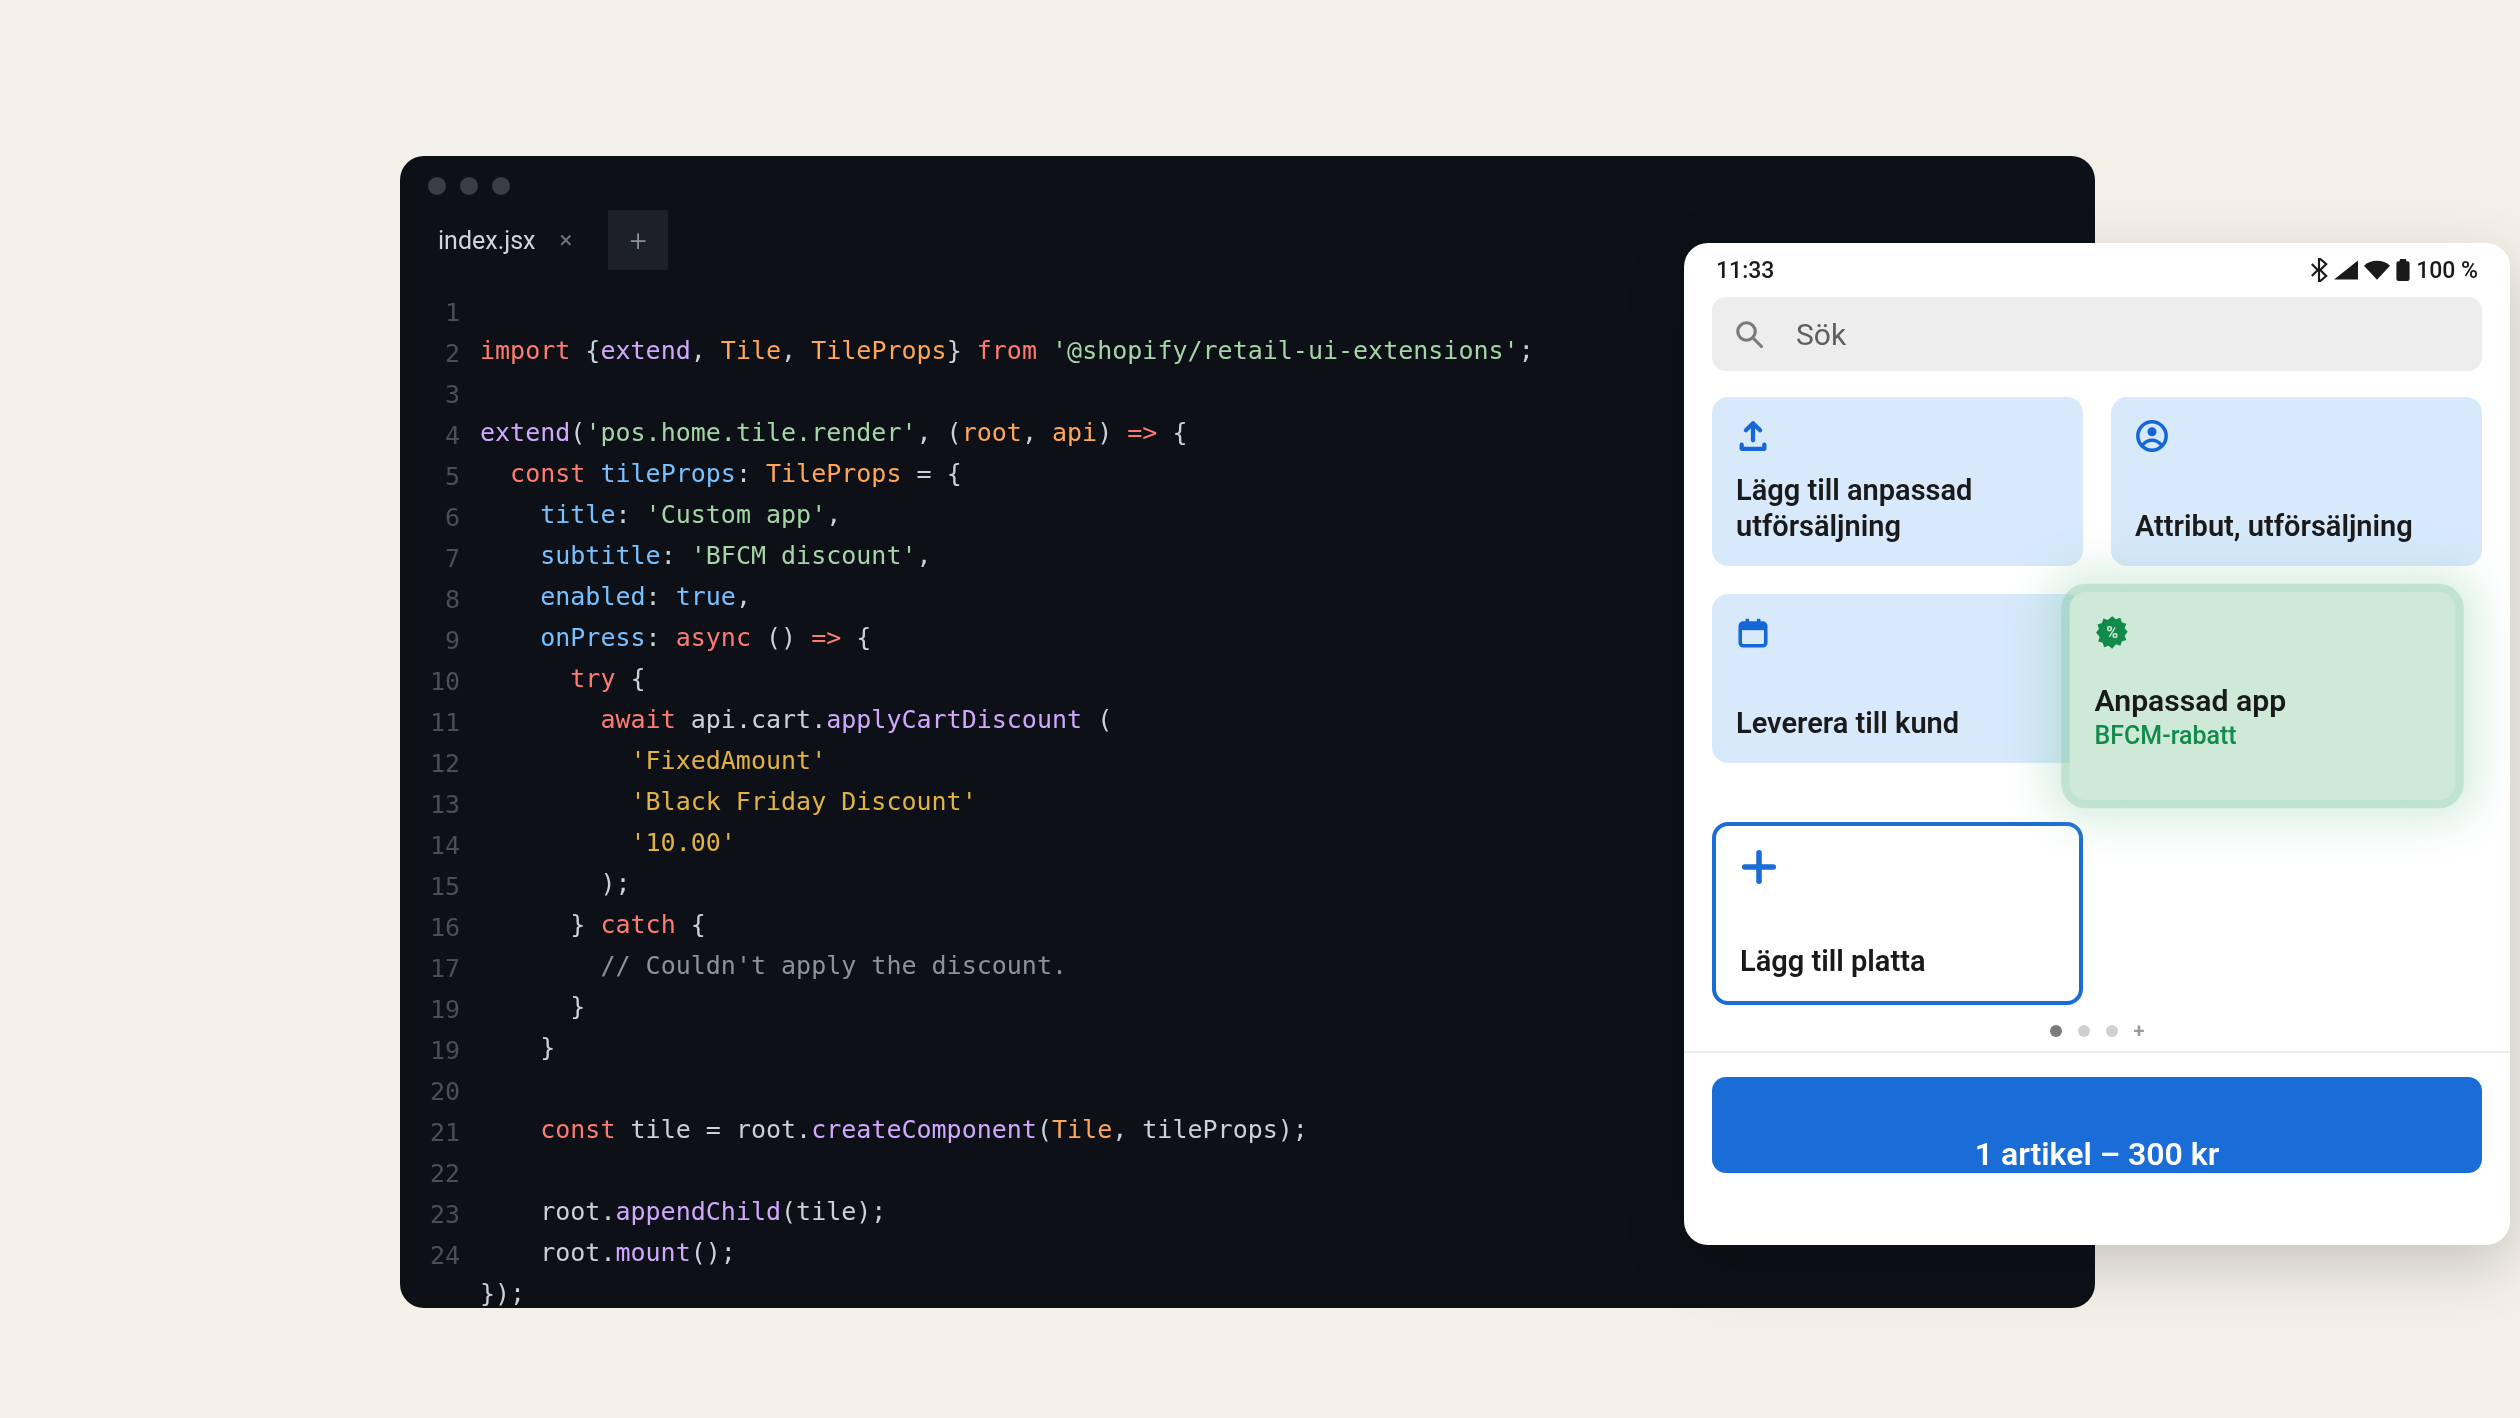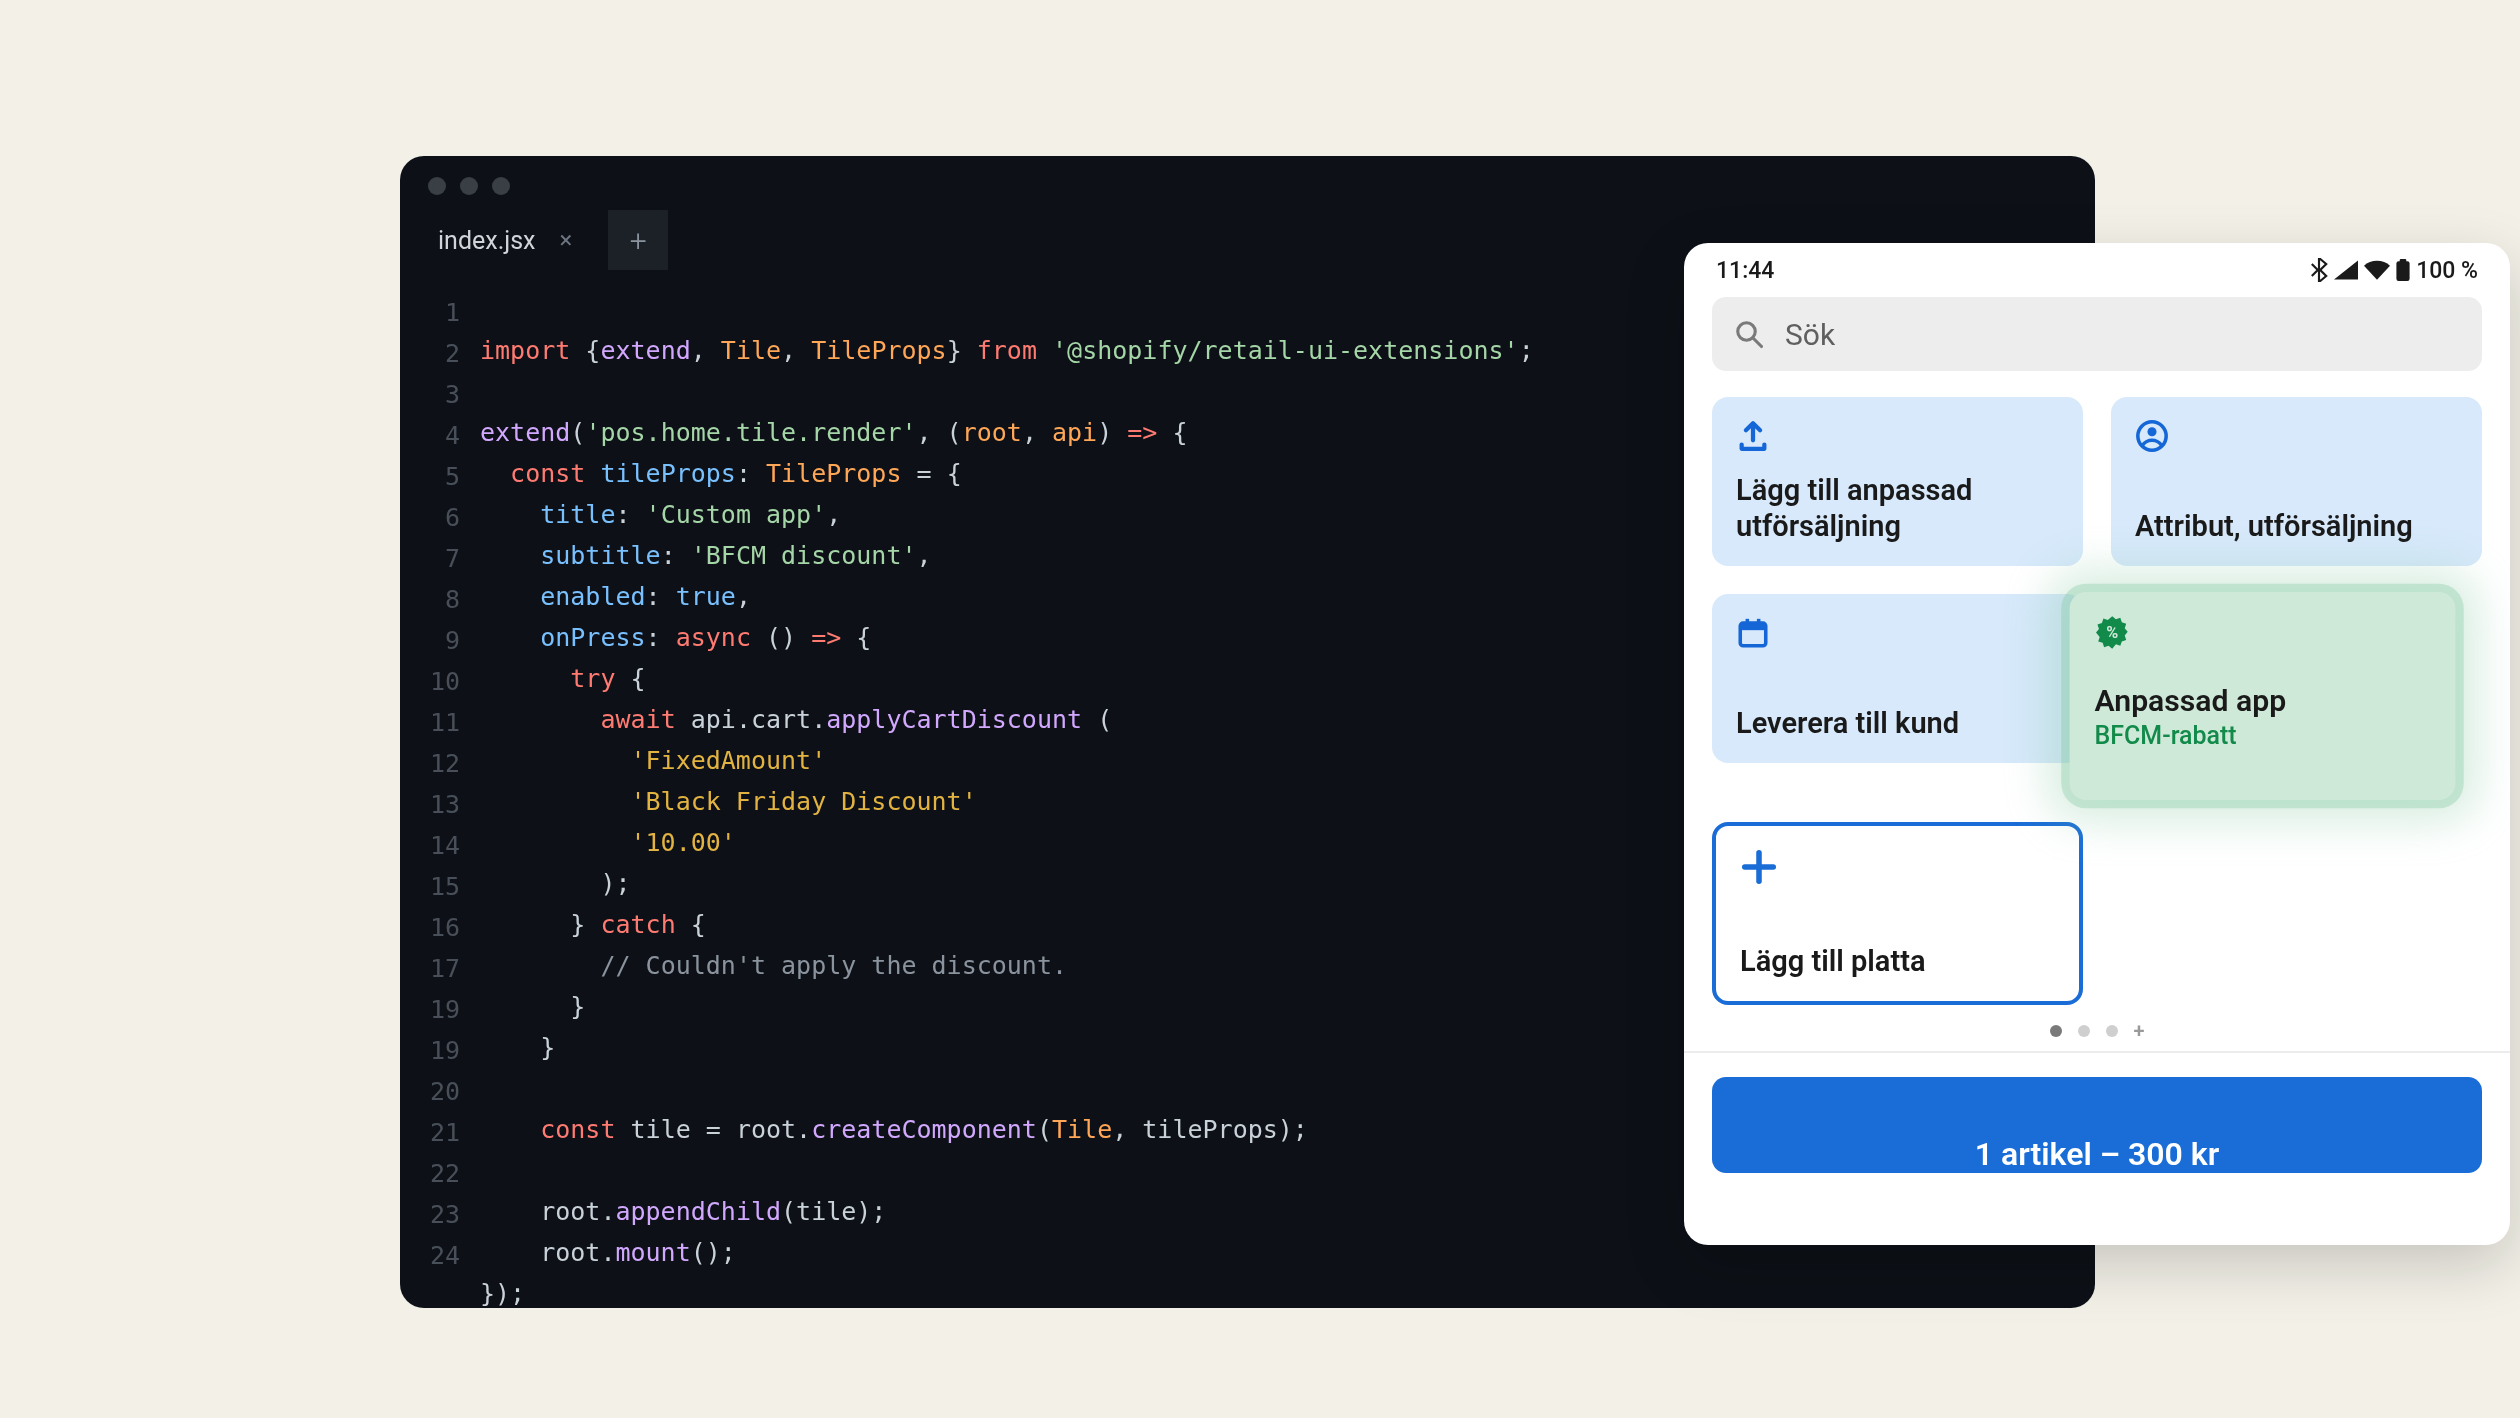--- a/index.html
+++ b/index.html
@@ -119,21 +119,21 @@
   .statusbar-right { display: flex; align-items: center; gap: 6px; }
   .status-ico { display:inline-flex; }
   .searchbar {
     margin: 0 28px 26px 28px;
     height: 74px;
     background: #ededed;
     border-radius: 14px;
     display: flex;
     align-items: center;
     padding: 0 22px;
-    gap: 21px;
+    gap: 32px;
     color: #5f5f5f;
     font-size: 30px;
   }
   .searchbar svg { color: #7a7a7a; }
 
   .tiles {
     padding: 0 28px;
     display: grid;
     grid-template-columns: 1fr 1fr;
     gap: 28px;
@@ -251,21 +251,21 @@
         <div>22</div>
         <div>23</div>
         <div>24</div>
       </div>
     <div class="code" id="code"><div><span class="tok-kw">import</span><span class="tok-punc"> {</span><span class="tok-fn">extend</span><span class="tok-punc">, </span><span class="tok-type">Tile</span><span class="tok-punc">, </span><span class="tok-type">TileProps</span><span class="tok-punc">} </span><span class="tok-kw">from</span><span class="tok-punc"> </span><span class="tok-str">'@shopify/retail-ui-extensions'</span><span class="tok-punc">;</span></div><div><span class="tok-punc"></span></div><div><span class="tok-fn">extend</span><span class="tok-punc">(</span><span class="tok-str">'pos.home.tile.render'</span><span class="tok-punc">, (</span><span class="tok-type">root</span><span class="tok-punc">, </span><span class="tok-type">api</span><span class="tok-punc">) </span><span class="tok-kw">=&gt;</span><span class="tok-punc"> {</span></div><div><span class="tok-punc">  </span><span class="tok-kw">const</span><span class="tok-punc"> </span><span class="tok-prop">tileProps</span><span class="tok-punc">: </span><span class="tok-type">TileProps</span><span class="tok-punc"> = {</span></div><div><span class="tok-punc">    </span><span class="tok-prop">title</span><span class="tok-punc">: </span><span class="tok-str">'Custom app'</span><span class="tok-punc">,</span></div><div><span class="tok-punc">    </span><span class="tok-prop">subtitle</span><span class="tok-punc">: </span><span class="tok-str">'BFCM discount'</span><span class="tok-punc">,</span></div><div><span class="tok-punc">    </span><span class="tok-prop">enabled</span><span class="tok-punc">: </span><span class="tok-bool">true</span><span class="tok-punc">,</span></div><div><span class="tok-punc">    </span><span class="tok-prop">onPress</span><span class="tok-punc">: </span><span class="tok-kw">async</span><span class="tok-punc"> () </span><span class="tok-kw">=&gt;</span><span class="tok-punc"> {</span></div><div><span class="tok-punc">      </span><span class="tok-kw">try</span><span class="tok-punc"> {</span></div><div><span class="tok-punc">        </span><span class="tok-kw">await</span><span class="tok-punc"> api.cart.</span><span class="tok-fn">applyCartDiscount</span><span class="tok-punc"> (</span></div><div><span class="tok-punc">          </span><span class="tok-str2">'FixedAmount'</span></div><div><span class="tok-punc">          </span><span class="tok-str2">'Black Friday Discount'</span></div><div><span class="tok-punc">          </span><span class="tok-str2">'10.00'</span></div><div><span class="tok-punc">        );</span></div><div><span class="tok-punc">      } </span><span class="tok-kw">catch</span><span class="tok-punc"> {</span></div><div><span class="tok-punc">        </span><span class="tok-cmt">// Couldn't apply the discount.</span></div><div><span class="tok-punc">      }</span></div><div><span class="tok-punc">    }</span></div><div><span class="tok-punc"></span></div><div><span class="tok-punc">    </span><span class="tok-kw">const</span><span class="tok-punc"> tile = root.</span><span class="tok-fn">createComponent</span><span class="tok-punc">(</span><span class="tok-type">Tile</span><span class="tok-punc">, tileProps);</span></div><div><span class="tok-punc"></span></div><div><span class="tok-punc">    root.</span><span class="tok-fn">appendChild</span><span class="tok-punc">(tile);</span></div><div><span class="tok-punc">    root.</span><span class="tok-fn">mount</span><span class="tok-punc">();</span></div><div><span class="tok-punc">});</span></div></div>
   </div>
 </div>
 
 <div class="device">
   <div class="statusbar">
-    <span>11:44</span>
+    <span>11:33</span>
     <span class="statusbar-right">
       <span class="status-ico">
         <svg width="18" height="24" viewBox="0 0 12 20">
             <path d="M6 0v20l6-5-5-5 5-5-6-5zm-6 5l5 5-5 5" fill="none" stroke="#1a1a1a" stroke-width="1.8"></path>
           </svg>
       </span>
       <span class="status-ico">
         <svg width="24" height="20" viewBox="0 0 20 16">
             <path d="M0 16L20 16 20 0Z" fill="#1a1a1a"></path>
           </svg>

